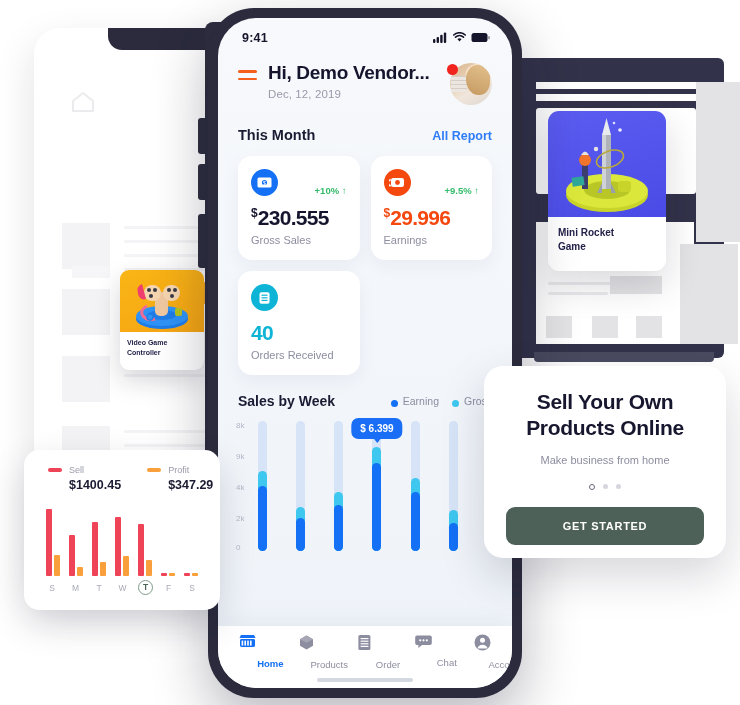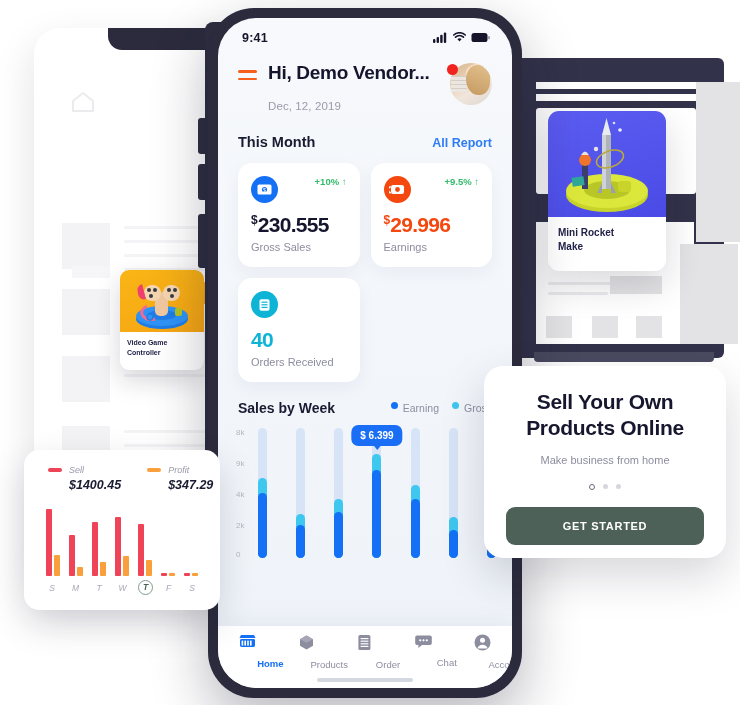--- a/index.html
+++ b/index.html
@@ -78,21 +78,21 @@
   }
   .status-time { font-size: 12.5px; font-weight: 600; color: #15152b; letter-spacing: .2px; }
   .status-icons { display: flex; align-items: center; gap: 5px; }
 
   .app-header { padding: 10px 20px 0 20px; display: flex; align-items: flex-start; }
   .hamburger { margin-top: 8px; margin-right: 11px; flex: none; }
   .hamburger span { display: block; width: 19px; height: 2.6px; background: #f4601b; border-radius: 2px; }
   .hamburger span + span { margin-top: 5px; width: 19px; }
   .greet-wrap { flex: 1; min-width: 0; }
   .greet { font-size: 19px; font-weight: 700; color: #15152e; letter-spacing: -.3px; line-height: 1.18; white-space: nowrap; }
-  .greet-date { font-size: 11.5px; color: #9a9aab; margin-top: 16px; letter-spacing: .1px; }
+  .greet-date { font-size: 11.5px; color: #9a9aab; margin-top: 4px; letter-spacing: .1px; }
   .avatar-wrap { position: relative; flex: none; margin-top: 1px; }
   .avatar {
     width: 42px; height: 42px; border-radius: 50%;
     background:
       radial-gradient(circle at 62% 28%, #f6dfc6 0 26%, transparent 27%),
       linear-gradient(150deg,#d9b58d 0%,#e8d2b6 38%,#f1e6dc 62%,#ddd7d1 100%);
     overflow: hidden; position: relative;
   }
   .avatar .hair {
     position: absolute; right: 2px; top: 2px; width: 24px; height: 30px;
@@ -117,37 +117,37 @@
 
   .stats-grid {
     display: grid; grid-template-columns: 1fr 1fr; gap: 11px;
     padding: 13px 20px 0 20px;
   }
   .stat-card {
     background: #fff; border-radius: 14px; padding: 13px 13px 14px 13px;
     box-shadow: 0 6px 18px rgba(30,40,90,.055);
     min-height: 92px;
   }
-  .stat-top { display: flex; align-items: flex-start; justify-content: space-between; }
+  .stat-top { display: flex; align-items: flex-end; justify-content: space-between; }
   .stat-icon {
     width: 27px; height: 27px; border-radius: 50%;
     display: flex; align-items: center; justify-content: center; flex: none;
   }
   .stat-delta { font-size: 9.5px; font-weight: 600; color: #33bb6a; white-space: nowrap; }
   .stat-value { margin-top: 11px; font-size: 21px; font-weight: 700; letter-spacing: -.7px; line-height: 1; }
   .stat-value .cur { font-size: 12px; vertical-align: super; font-weight: 700; letter-spacing: 0; }
   .stat-label { margin-top: 6px; font-size: 11px; color: #8d8da0; }
 
   .chart-head {
     display: flex; align-items: center; justify-content: space-between;
     padding: 18px 20px 0 20px;
   }
   .chart-title { font-size: 14px; font-weight: 700; color: #1a1a32; }
   .legend { display: flex; align-items: center; gap: 13px; }
-  .legend-item { display: flex; align-items: flex-start; gap: 5px; font-size: 10.5px; color: #8d8da0; }
+  .legend-item { display: flex; align-items: flex-end; gap: 5px; font-size: 10.5px; color: #8d8da0; }
   .legend-dot { width: 7px; height: 7px; border-radius: 50%; flex: none; }
 
   .chart-area { position: relative; padding: 10px 18px 0 18px; height: 152px; }
   .y-axis { position: absolute; left: 18px; top: 12px; width: 20px; height: 126px; }
   .y-tick { position: absolute; font-size: 8px; color: #b6b6c6; left: 0; }
   .bars { position: absolute; left: 40px; right: 16px; top: 12px; height: 130px; display: flex; justify-content: space-between; align-items: flex-end; }
   .bar-col { position: relative; width: 9px; height: 130px; }
   .bar-track { position: absolute; bottom: 0; left: 0; width: 9px; height: 130px; background: #d7e4f8; border-radius: 5px; }
   .bar-gross { position: absolute; bottom: 0; left: 0; width: 9px; background: #3ec7ef; border-radius: 5px; }
   .bar-earn { position: absolute; bottom: 0; left: 0; width: 9px; background: #1470f5; border-radius: 5px 5px 5px 5px; }
@@ -182,21 +182,21 @@
   .card-vgc { left: 120px; top: 270px; width: 84px; height: 100px; border-radius: 9px; overflow: hidden; box-shadow: 0 10px 26px rgba(20,20,43,.18); }
   .vgc-img { height: 62px; background: linear-gradient(160deg,#f9b515,#f6a513); position: relative; overflow: hidden; }
   .vgc-cap { padding: 6px 7px; font-size: 7px; font-weight: 600; color: #23234a; line-height: 1.45; }
 
   
   .card-rocket { left: 548px; top: 111px; width: 118px; height: 160px; border-radius: 11px; overflow: hidden; }
   .rocket-img { height: 106px; background: linear-gradient(165deg,#5b5cf0,#4a4be6); position: relative; overflow: hidden; }
   .rocket-cap { padding: 9px 10px; font-size: 10px; font-weight: 600; color: #23234a; line-height: 1.42; }
 
   
-  .card-sell { left: 24px; top: 450px; width: 196px; height: 160px; border-radius: 15px; font-style: italic; }
+  .card-sell { left: 24px; top: 450px; width: 196px; height: 160px; border-radius: 15px; }
   .sell-legend { display: flex; gap: 26px; padding: 15px 0 0 24px; }
   .sl-item { }
   .sl-top { display: flex; align-items: center; gap: 7px; }
   .sl-dash { width: 14px; height: 4px; border-radius: 2px; flex: none; }
   .sl-name { font-size: 9px; color: #9a9aab; }
   .sl-val { font-size: 12.5px; font-weight: 700; color: #1a1a32; margin-top: 3px; margin-left: 21px; }
   .sell-bars { position: relative; height: 72px; margin: 12px 22px 0 22px; display: flex; justify-content: space-between; align-items: flex-end; }
   .sb-group { display: flex; align-items: flex-end; gap: 2px; height: 72px; }
   .sb-sell { width: 6px; background: #ef4458; border-radius: 1px; }
   .sb-profit { width: 6px; background: #f9a03c; border-radius: 1px; }
@@ -284,21 +284,21 @@
         <path d="M33 44 q4 -7 8 0 z" fill="#e6e2dd"></path>
         <rect x="24" y="66" width="12" height="9" fill="#2fa89a" transform="rotate(-8 30 70)"></rect>
         <ellipse cx="62" cy="48" rx="14" ry="8" fill="none" stroke="#b9a83a" stroke-width="1.6" transform="rotate(-20 62 48)"></ellipse>
         <circle cx="72" cy="19" r="1.8" fill="#fff" opacity=".9"></circle>
         <circle cx="48" cy="38" r="2.2" fill="#e8e4de"></circle>
         <circle cx="66" cy="12" r="1.3" fill="#fff" opacity=".8"></circle>
       </svg>
     </div>
     <div class="rocket-cap">
       <div>Mini Rocket</div>
-      <div>Make</div>
+      <div>Game</div>
     </div>
   </div>
 
   <div class="float-card card-vgc">
     <div class="vgc-img">
       <svg width="84" height="62" viewBox="0 0 84 62">
         <ellipse cx="42" cy="49" rx="26" ry="10" fill="#1f7de8"></ellipse>
         <ellipse cx="42" cy="46" rx="26" ry="10" fill="#2f93f5"></ellipse>
         <ellipse cx="42" cy="45" rx="14" ry="5" fill="#1f7de8"></ellipse>
         <rect x="55" y="38" width="7" height="8" rx="2" fill="#b6c31f"></rect>

